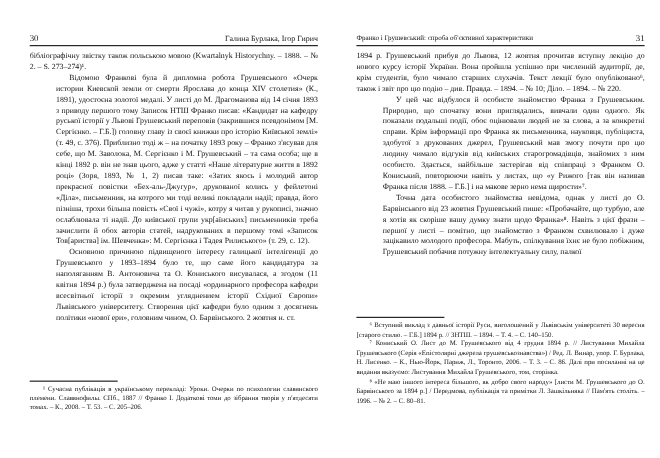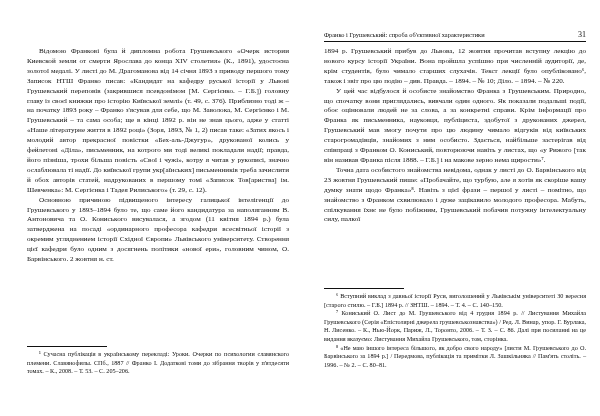--- a/index.html
+++ b/index.html
@@ -11,31 +11,36 @@
   .header { position:absolute; top:29px; left:0; right:0; height:12px;
             font-size:7.2px; line-height:12px; border-bottom:1px solid #111; }
   .header .num { position:absolute; top:0; font-size:8px; }
   .left .header .num { left:0; }
   .left .header .title { position:absolute; right:0; top:0; }
   .right .header .title { position:absolute; left:0; top:0; font-size:6.4px; }
   .right .header .num { right:0; }
   .body { position:absolute; top:47px; left:0; right:0;
           font-size:7.15px; line-height:9.9px; text-align:justify; }
   .body p { margin:0; }
-  .body p.ind { text-indent:12px; }
+  .body p.ind { text-indent:12px;margin-left:24px; }
   .fn-rule { position:absolute; left:0; width:80px; border-top:1px solid #111; }
   .footnotes { position:absolute; left:0; right:0;
                font-size:6.2px; line-height:8.6px; text-align:justify; }
   .footnotes p { margin:0; text-indent:12px; }
 </style>
 </head>
 <body>
 
 <div class="page left">
+  <div class="header">
+    <span class="num">30</span>
+    <span class="title">Галина Бурлака, Ігор Гирич</span>
+  </div>
   <div class="body">
+    <p>бібліографічну звістку також польською мовою (Kwartalnyk Historychny. – 1888. – № 2. – S. 273–274)¹.</p>
     <p class="ind">Відомою Франкові була й дипломна робота Грушевського «Очерк истории Киевской земли от смерти Ярослава до конца XIV столетия» (К., 1891), удостоєна золотої медалі. У листі до М. Драгоманова від 14 січня 1893 з приводу першого тому Записок НТШ Франко писав: «Кандидат на кафедру руської історії у Львові Грушевський переповів (закрившися псевдонімом [М. Сергієнко. – Г.Б.]) головну главу із своєї книжки про історію Київської землі» (т. 49, с. 376). Приблизно тоді ж – на початку 1893 року – Франко з'ясував для себе, що М. Заволока, М. Сергієнко і М. Грушевський – та сама особа; ще в кінці 1892 р. він не знав цього, адже у статті «Наше літературне життя в 1892 році» (Зоря, 1893, № 1, 2) писав таке: «Затих якось і молодий автор прекрасної повістки «Бех-аль-Джугур», друкованої колись у фейлетоні «Діла», письменник, на котрого ми тоді великі покладали надії; правда, його пізніша, трохи більша повість «Свої і чужі», котру я читав у рукописі, значно ослаблювала ті надії. До київської групи укр[аїнських] письменників треба зачислити й обох авторів статей, надрукованих в першому томі «Записок Тов[ариства] ім. Шевченка»: М. Сергієнка і Тадея Рилиського» (т. 29, с. 12).</p>
     <p class="ind">Основною причиною підвищеного інтересу галицької інтелігенції до Грушевського у 1893–1894 було те, що саме його кандидатура за наполяганням В. Антоновича та О. Кониського висувалася, а згодом (11 квітня 1894 р.) була затверджена на посаді «ординарного професора кафедри всесвітньої історії з окремим угляднением історії Східної Європи» Львівського університету. Створення цієї кафедри було одним з досягнень політики «нової ери», головним чином, О. Барвінського. 2 жовтня н. ст.</p>
   </div>
   <div class="fn-rule" style="top:346px;"></div>
   <div class="footnotes" style="top:350px;">
     <p>¹ Сучасна публікація в українському перекладі: Уроки. Очерки по психологии славянского племени. Славянофилы. СПб., 1887 // Франко І. Додаткові томи до зібрання творів у п'ятдесяти томах. – К., 2008. – Т. 53. – С. 205–206.</p>
   </div>
 </div>
 
 <div class="page right">

